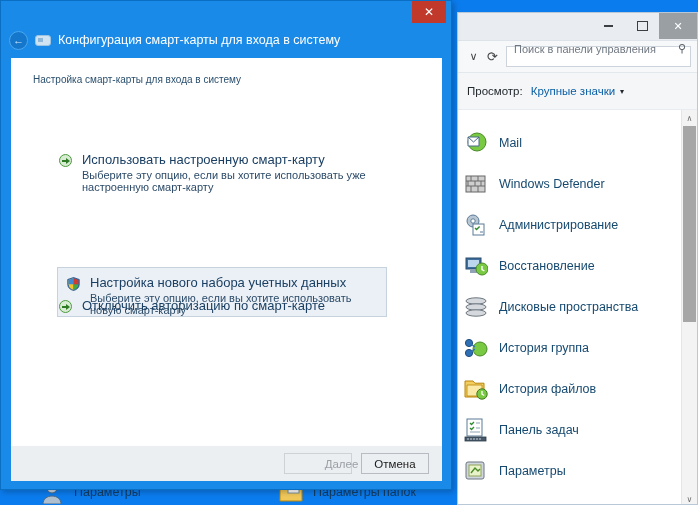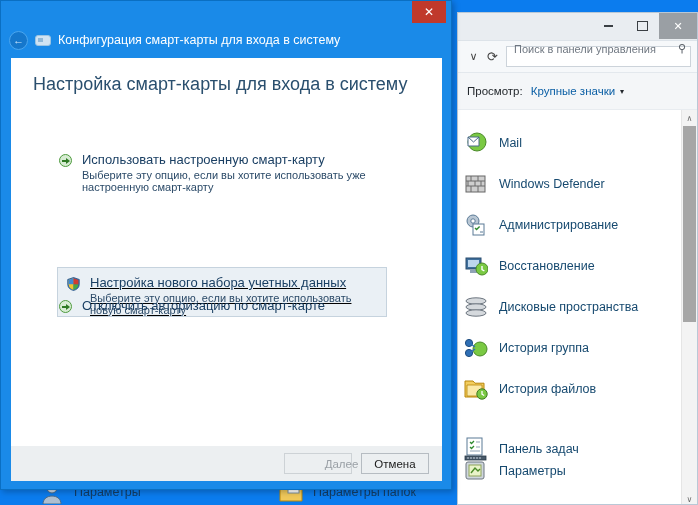--- a/index.html
+++ b/index.html
@@ -206,21 +206,21 @@
     position: absolute;
     left: 10px; top: 57px;
     width: 431px; height: 388px;
     background: #ffffff;
     box-sizing: border-box;
     overflow: hidden;
   }
   #dlg-heading {
     position: absolute;
     left: 22px; top: 16px;
-    font-size: 18px;
+    font-size: 10px;
     color: #2a4f6e;
     white-space: nowrap;
   }
 
   .opt {
     position: absolute;
     left: 48px;
     width: 330px;
     box-sizing: border-box;
   }
@@ -274,21 +274,21 @@
   #opt-selected {
     position: absolute;
     left: 46px; top: 209px;
     width: 330px; height: 50px;
     background: #eaf0f5;
     border: 1px solid #c6d3de;
     box-sizing: border-box;
   }
   #opt-selected .opt-inner {
     padding: 7px 0 16px 9px;
-    display: flex; gap: 10px; align-items: flex-start; text-decoration: underline;
+    display: flex; gap: 10px; align-items: flex-start;
   }
 
   #dlg-footer {
     position: absolute;
     left: 10px; top: 445px;
     width: 431px; height: 35px;
     background: #eceff1;
     box-sizing: border-box;
     display: flex; align-items: center; justify-content: flex-end;
     gap: 9px;
@@ -439,21 +439,21 @@
           <svg width="24" height="24" viewBox="0 0 24 24">
             <path d="M1 4h8l2 2.2h9V20H1z" fill="#f3cd5e" stroke="#b8860b" stroke-width="1"></path>
             <path d="M3 8h15v11H3z" fill="#fbe9a8" stroke="#b8860b" stroke-width="0.8"></path>
             <circle cx="18" cy="17" r="5.2" fill="#7ac943" stroke="#3f7a22" stroke-width="1"></circle>
             <path d="M18 14v3.2l2.2 1.3" stroke="#ffffff" stroke-width="1.3" fill="none"></path>
           </svg>
         </span>
         <span class="cp-label">История файлов</span>
       </div>
 
-      <div class="cp-item" style="top:305px;margin-top:19px;">
+      <div class="cp-item" style="top:305px;">
         <span class="cp-ico">
           <svg width="24" height="24" viewBox="0 0 24 24">
             <rect x="3" y="1" width="15" height="17" fill="#ffffff" stroke="#5a7a96" stroke-width="1"></rect>
             <path d="M6 5l1.5 1.5L10 4" stroke="#2f8a2f" stroke-width="1.3" fill="none"></path>
             <path d="M6 10l1.5 1.5L10 9" stroke="#2f8a2f" stroke-width="1.3" fill="none"></path>
             <path d="M12 5h4M12 10h4M6 14h10" stroke="#8fa3b5" stroke-width="1"></path>
             <rect x="1" y="19" width="21" height="4" fill="#4a5a6a" stroke="#2a3a4a" stroke-width="0.8"></rect>
             <path d="M3 21h2M6 21h2M9 21h2M12 21h2M15 21h2" stroke="#c5d0da" stroke-width="1"></path>
           </svg>
         </span>

